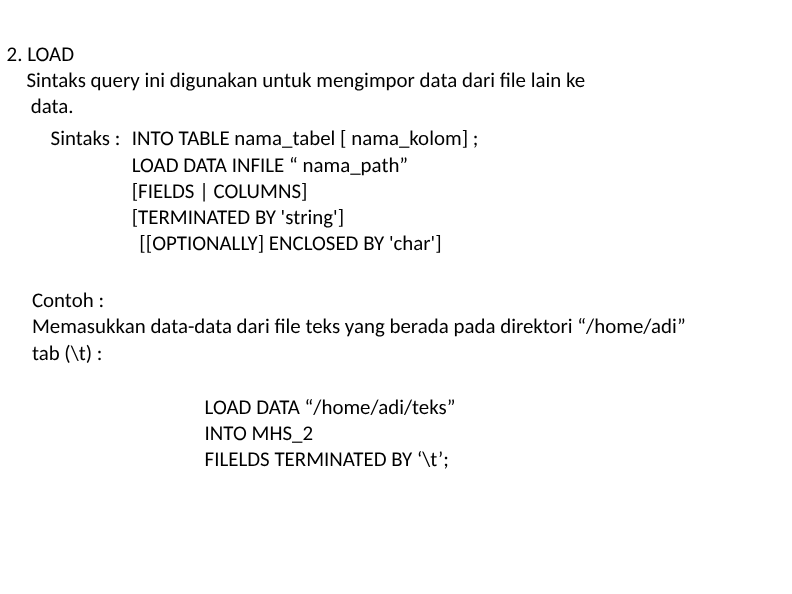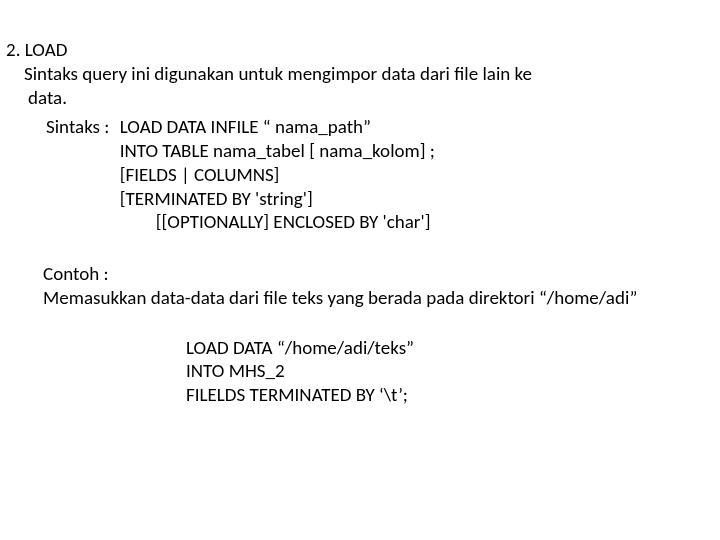--- a/index.html
+++ b/index.html
@@ -5,48 +5,49 @@
   html,body{margin:0;padding:0;width:720px;height:540px;background:#fff;
     font-family:"Calibri","Segoe UI",Arial,sans-serif;color:#000;
     font-size:19px;line-height:1.25;}
   .page{padding:38px 22px 0 6px;}
   .h-line1{margin-left:0}
   .h-line2{margin-left:18px}
   .h-line3{margin-left:22px}
   .sint-block{margin-left:40px;margin-top:6px}
   .sint-label{display:inline-block;vertical-align:top}
   .sint-body{display:inline-block;vertical-align:top;margin-left:6px}
-  .sint-body .opt{margin-left:36px}
-  .contoh{margin-left:37px;margin-top:28px}
+  .sint-body .opt{margin-left:7px}
+  .contoh{margin-left:23px;margin-top:28px}
   .ex{margin-left:180px;margin-top:26px}
   div.row{white-space:pre}
 </style>
 </head>
 <body>
 
 <div class="page">
 
   <div class="h-line1 row">2. LOAD</div>
   <div class="h-line2 row">Sintaks query ini digunakan untuk mengimpor data dari file lain ke</div>
   <div class="h-line3 row">data.</div>
 
   <div class="sint-block">
     <span class="sint-label">Sintaks :</span>
     <span class="sint-body">
+      <div class="row">INTO TABLE nama_tabel [ nama_kolom] ;</div>
       <div class="row">LOAD DATA INFILE “ nama_path”</div>
-      <div class="row">INTO TABLE nama_tabel [ nama_kolom] ;</div>
       <div class="row">[FIELDS | COLUMNS]</div>
       <div class="row">[TERMINATED BY 'string']</div>
       <div class="row opt">[[OPTIONALLY] ENCLOSED BY 'char']</div>
     </span>
   </div>
 
   <div class="contoh">
     <div class="row">Contoh :</div>
     <div class="row">Memasukkan data-data dari file teks yang berada pada direktori “/home/adi”</div>
+    <div class="row">tab (\t) :</div>
   </div>
 
   <div class="ex">
     <div class="row">LOAD DATA “/home/adi/teks”</div>
     <div class="row">INTO MHS_2</div>
     <div class="row">FILELDS TERMINATED BY ‘\t’;</div>
   </div>
 
 </div>
 

